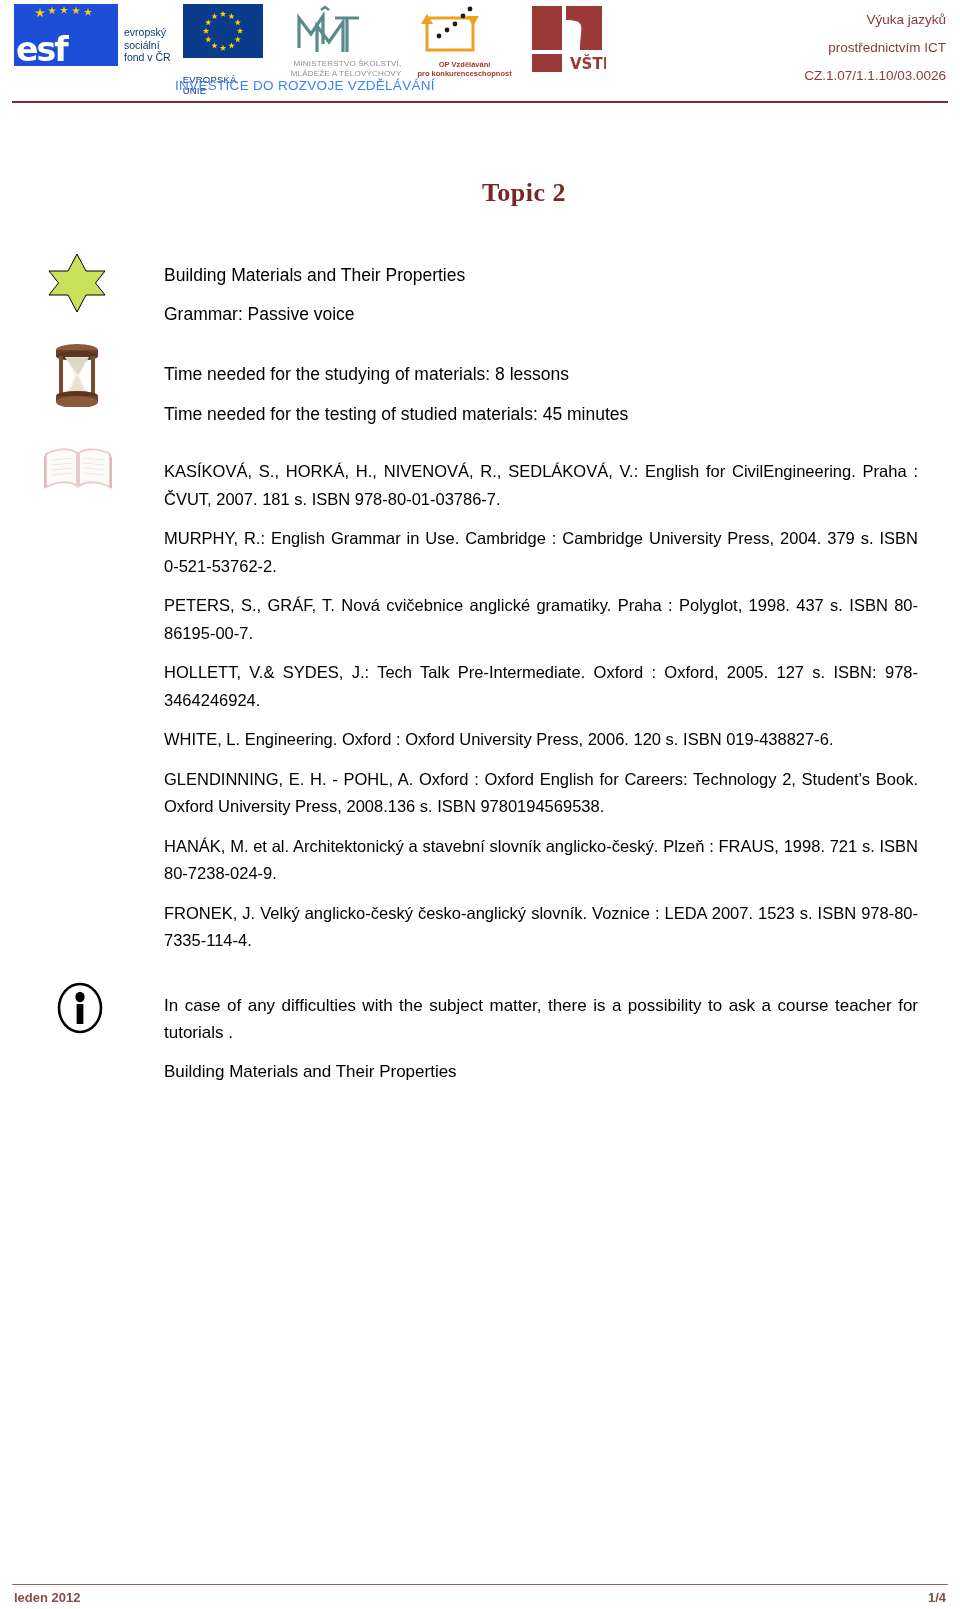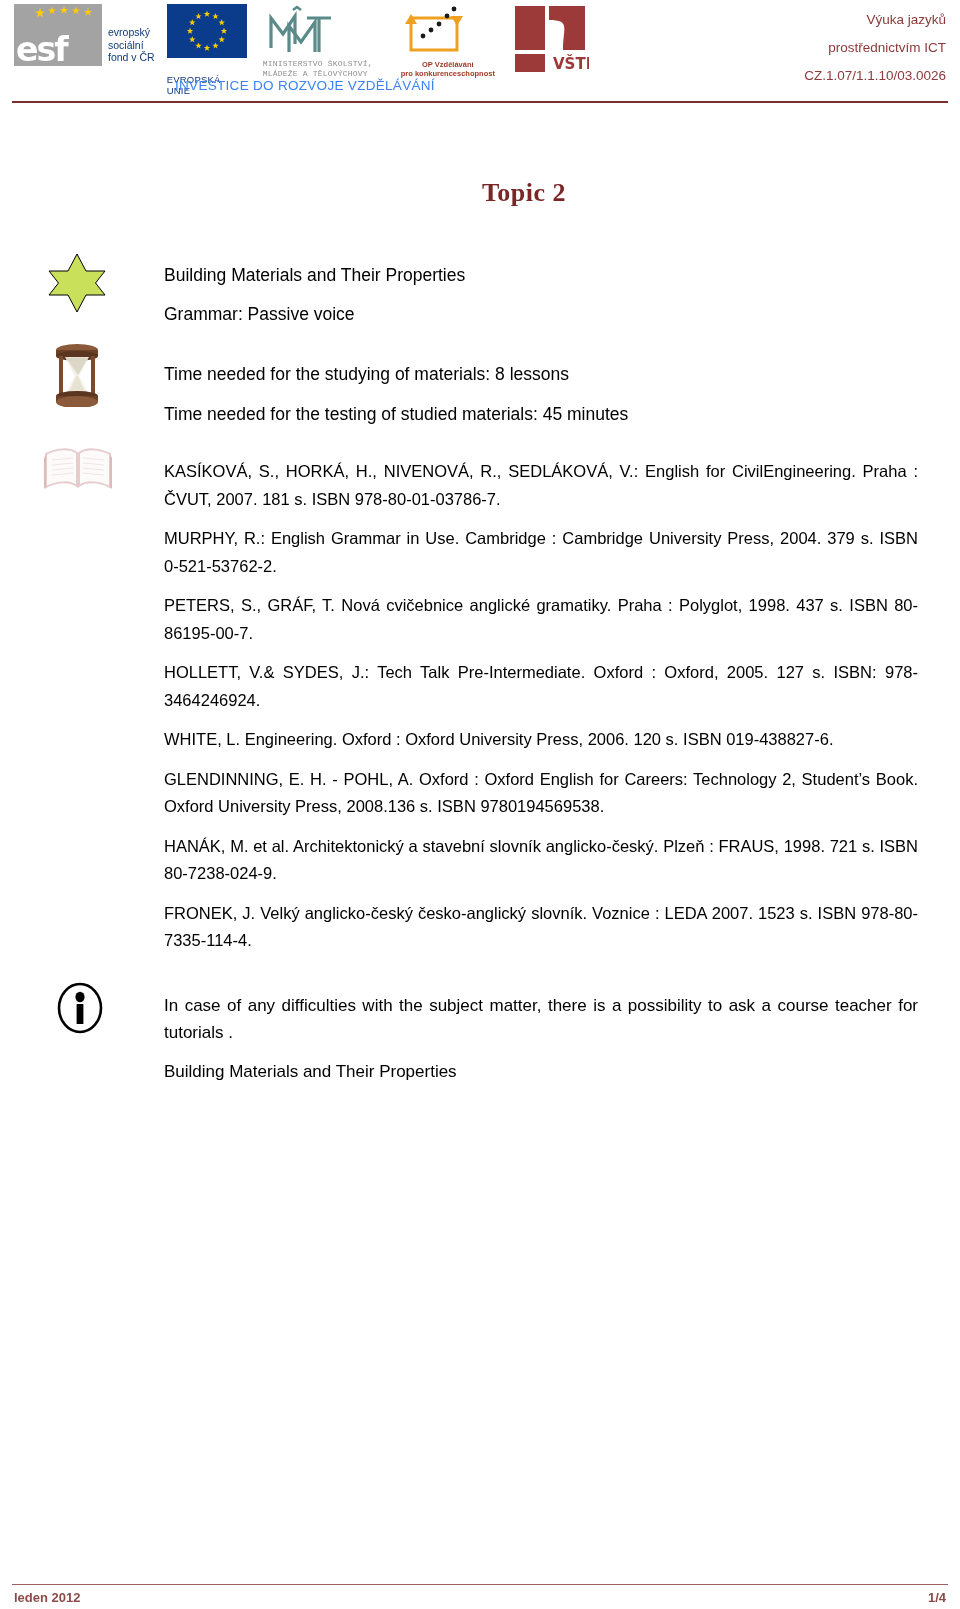--- a/index.html
+++ b/index.html
@@ -29,22 +29,22 @@
     left: 14px;
     display: flex;
     align-items: flex-start;
     gap: 10px;
   }
   .logo { position: relative; }
 
   
   .esf-wrap { display: flex; align-items: flex-start; }
   .esf-flag {
-    width: 88px; height: 62px;
-    background: #a3a3a3;
+    width: 104px; height: 62px;
+    background: #1d4ed8;
     position: relative;
     overflow: hidden;
   }
   .esf-flag .stars { position: absolute; top: 2px; left: 18px; width: 66px; height: 26px; }
   .esf-lines {
     margin-left: 6px;
     margin-top: 22px;
     font-size: 10.5px;
     line-height: 12.5px;
     color: #103a78;
@@ -61,35 +61,35 @@
   .eu-caption {
     margin-top: 16px;
     font-size: 9.5px;
     color: #103a78;
     text-align: left;
     letter-spacing: .2px;
     width: 80px;
   }
 
   
-  .msmt-wrap { margin-left: 6px; text-align: left; font-family: Liberation Mono, monospace; }
+  .msmt-wrap { margin-left: 18px; text-align: right; }
   .msmt-mark {
     width: 80px; height: 54px;
     position: relative;
   }
   .msmt-caption {
     font-size: 8px;
     line-height: 9.5px;
     color: #8f8f8f;
     letter-spacing: .2px;
     margin-top: 1px;
   }
 
   
-  .opvk-wrap { margin-left: 18px; text-align: center; }
+  .opvk-wrap { margin-left: 6px; text-align: center; }
   .opvk-mark { width: 76px; height: 54px; position: relative; }
   .opvk-caption {
     font-size: 7.5px;
     line-height: 9px;
     font-weight: bold;
     color: #a23a27;
     margin-top: 2px;
   }
 
   

